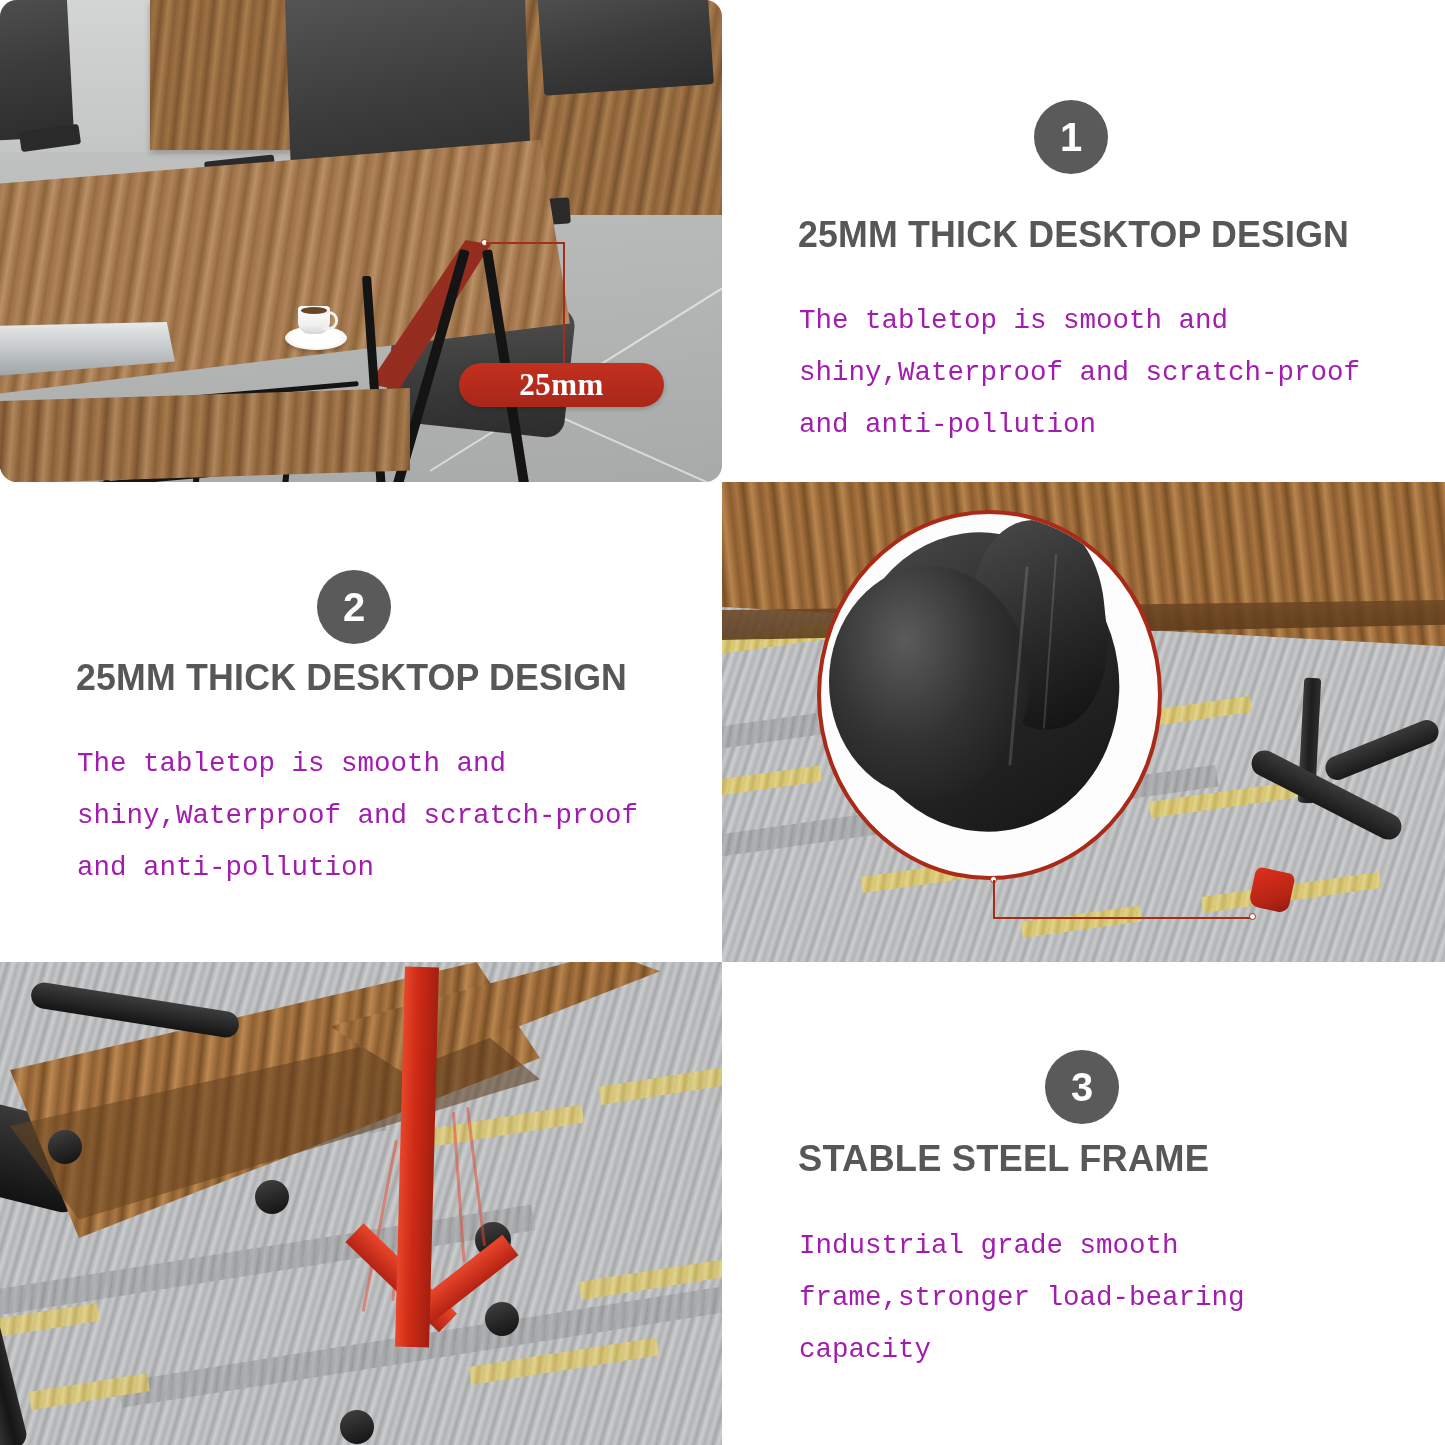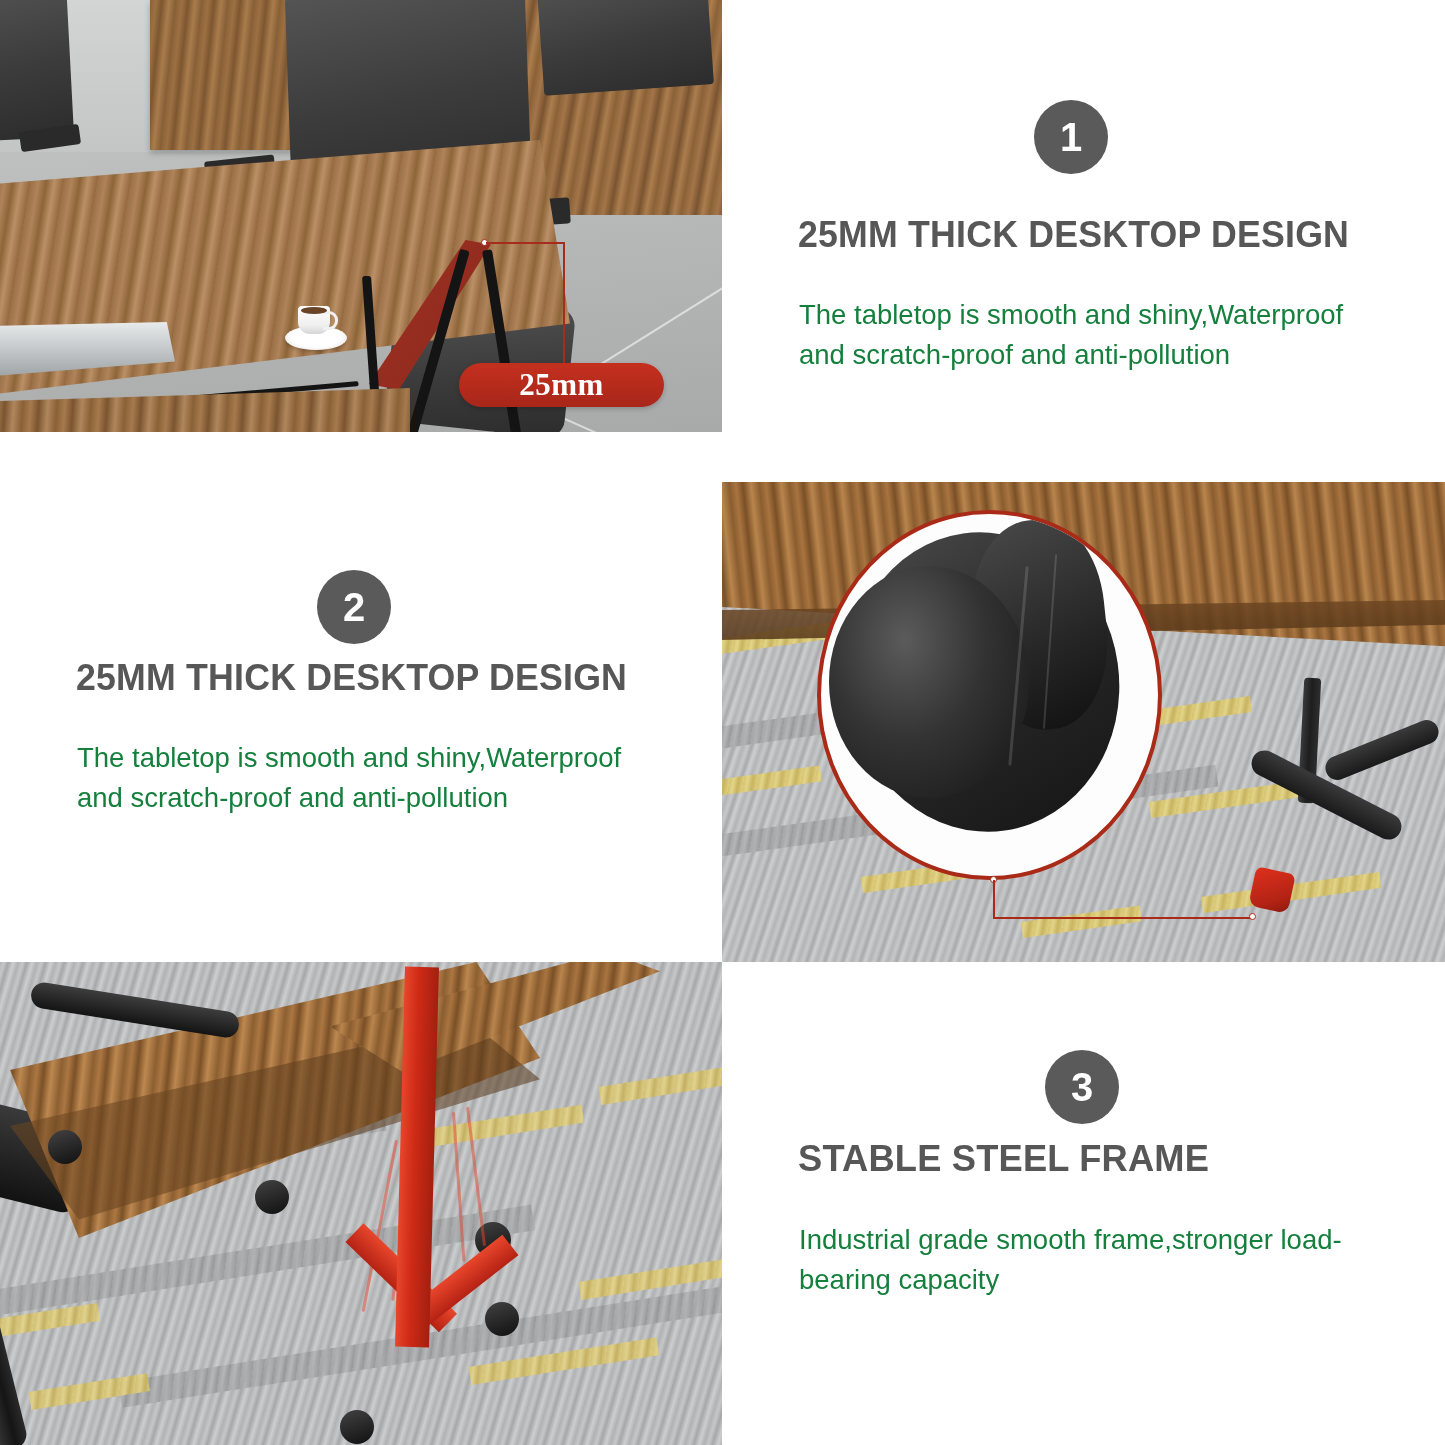--- a/index.html
+++ b/index.html
@@ -11,21 +11,21 @@
   }
 
   .infographic {
     position: relative;
     width: 1445px; height: 1445px;
     background: #ffffff;
   }
 
   
   .cell { position: absolute; overflow: hidden; }
-  .cell-r1c1 { left: 0;    top: 0;    width: 722px; height: 432px; }
+  .cell-r1c1 { left: 0;    top: 0;    width: 722px; height: 482px; border-radius: 17px; }
   .cell-r1c2 { left: 722px;top: 0;    width: 723px; height: 482px; }
   .cell-r2c1 { left: 0;    top: 482px;width: 722px; height: 480px; }
   .cell-r2c2 { left: 722px;top: 482px;width: 723px; height: 480px; }
   .cell-r3c1 { left: 0;    top: 962px;width: 722px; height: 483px; }
   .cell-r3c2 { left: 722px;top: 962px;width: 723px; height: 483px; }
 
   
   .text-panel {
     background: #ffffff;
     width: 100%; height: 100%;
@@ -49,24 +49,25 @@
     position: absolute;
     color: #575757;
     font-weight: 700;
     font-size: 37px;
     letter-spacing: 0.2px;
     white-space: nowrap;
     transform-origin: left center;
   }
   .panel-body {
     position: absolute;
-    color: #15803d;
+    color: #a21caf;
     font-size: 27.5px;
-    line-height: 40px;
+    line-height: 52px;
     font-weight: 400;
+    font-family: Liberation Mono, monospace;
   }
 
   
   .p1 .num-badge { left: 1034px;      top: 100px; }
   .p1 .num-badge { left: 312px; top: 100px; }  
   .p1 .panel-title { left: 76px; top: 214px; transform: scaleX(0.965); }
   .p1 .panel-body  { left: 77px; top: 295px; width: 590px; }
 
   
   .p2 .num-badge { left: 317px; top: 88px; }

